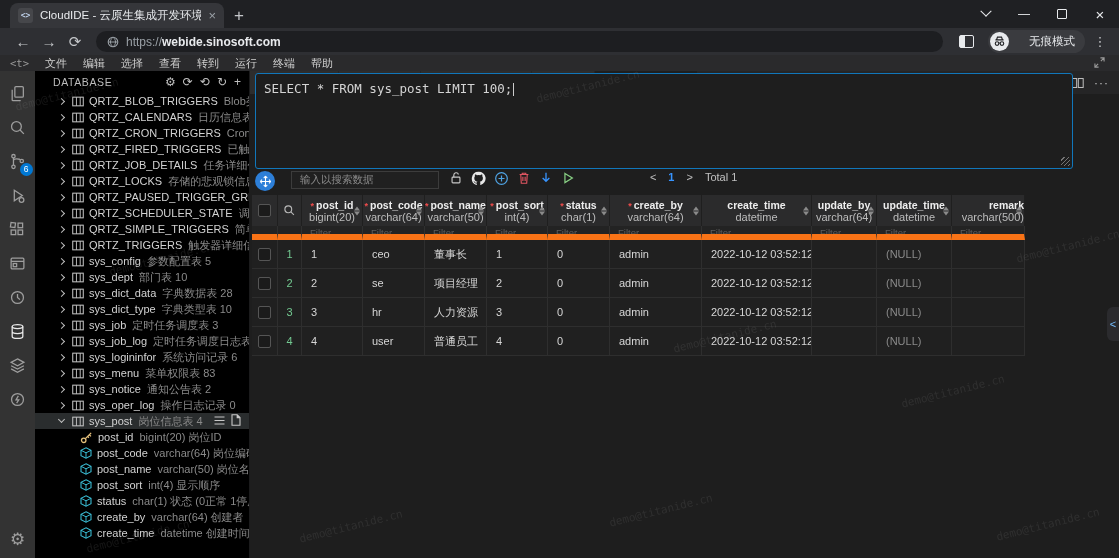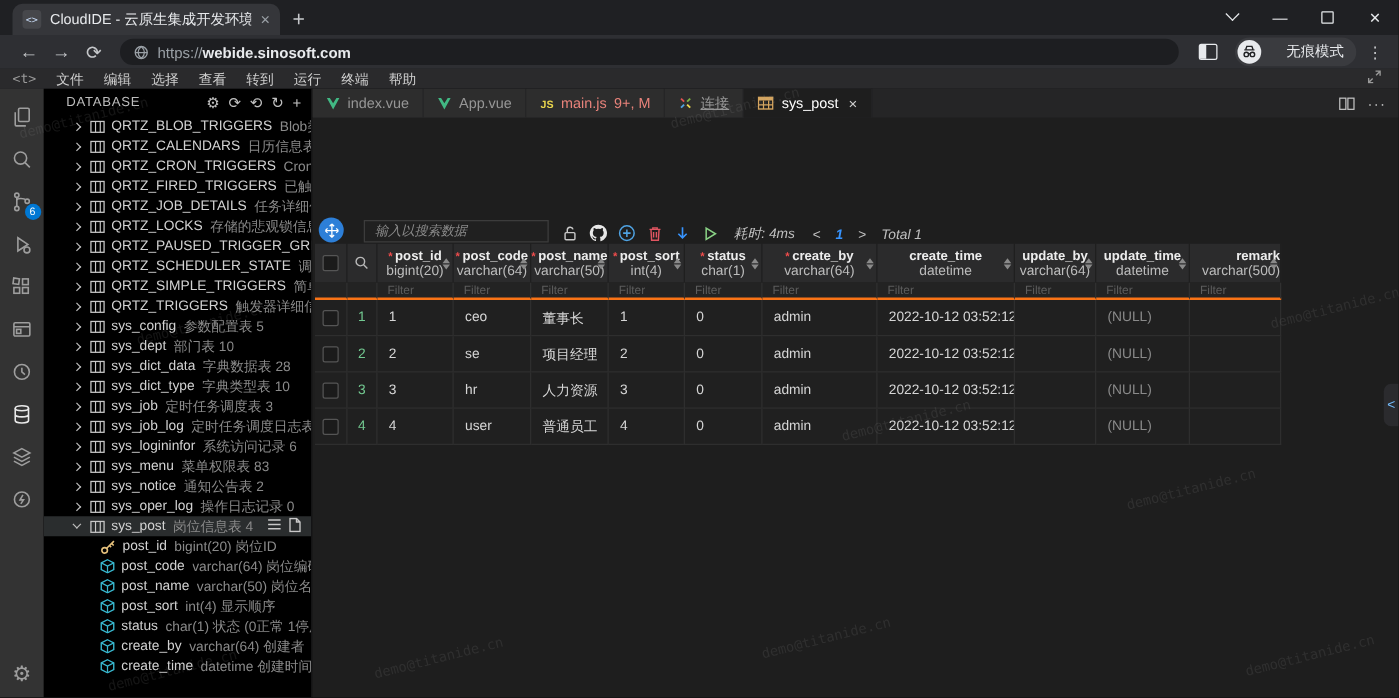--- a/index.html
+++ b/index.html
@@ -69,42 +69,42 @@
   .etab-label.mod { color:var(--modified-tab,#e9837b); }
   .etab-label.link { text-decoration:underline; }
   .js-badge { color:var(--js-yellow,#e8d44d); font-weight:bold; font-size:8.5px; }
   .etabs-right { margin-left:auto; display:flex; align-items:center; gap:10px; padding-right:10px; color:#c5c5c5; }
 
   .sqlbox { position:absolute; left:5px; top:2px; width:818px; height:96px; border:1px solid var(--focus-border,#1177bb); border-radius:3px; background:#1e1e1e; padding:5px 8px; }
   .sqltext { font-family:"DejaVu Sans Mono","Liberation Mono",monospace; font-size:12.5px; color:#d4d4d4; white-space:pre; }
   .caret { display:inline-block; width:1px; height:13px; background:#cccccc; vertical-align:text-bottom; margin-left:1px; }
   .resize-grip { position:absolute; right:2px; bottom:2px; width:9px; height:9px; background:repeating-linear-gradient(135deg, transparent 0 2px, #8a8a8a 2px 3px); opacity:.8; }
 
-  .querybar { position:absolute; left:0; top:100px; width:869px; height:23px; display:flex; align-items:flex-end;font-style:italic; }
+  .querybar { position:absolute; left:0; top:100px; width:869px; height:23px; display:flex; align-items:flex-start; }
   .move-btn { width:20px; height:20px; border-radius:50%; background:#2d7fd8; display:flex; align-items:center; justify-content:center; margin-left:5px; flex:0 0 auto; }
   .search-box { width:148px; height:18px; border:1px solid #3c3c3c; background:#202020; margin-left:16px; display:flex; align-items:center; padding:0 8px; }
   .search-box span { color:#8a8a8a; font-size:10.5px; white-space:nowrap; }
   .qic { margin-left:8px; display:flex; align-items:center; }
   .qic:first-of-type { margin-left:10px; }
   .elapsed { color:#c0c0c0; font-size:11px; margin-left:12px; white-space:nowrap;margin-top:25px; }
   .pager { display:flex; align-items:center; gap:12px; margin-left:14px; font-size:11px; color:#c0c0c0; }
   .pager .pg-num { color:var(--accent-blue,#3794ff); font-weight:bold; }
 
   .results { position:absolute; left:2px; top:124px; width:773px; }
   .rhead { display:flex; background:#2b2b2c; height:31px; }
   .rhead .hc { position:relative; border-right:1px solid #1f1f1f; display:flex; flex-direction:column; align-items:center; justify-content:center; overflow:hidden; }
   .hc .cname { font-size:10.5px; color:#ededed; font-weight:bold; white-space:nowrap; }
   .hc .ctype { font-size:11px; color:#bdbdbd; white-space:nowrap; }
   .req { color:var(--required-red,#f14c4c); margin-right:2px; font-size:9px; }
   .sort { position:absolute; right:2px; top:50%; transform:translateY(-50%); display:flex; flex-direction:column; gap:1px; }
   .sort i { display:block; width:0; height:0; border-left:3.5px solid transparent; border-right:3.5px solid transparent; }
   .sort .up { border-bottom:4px solid #8a8a8a; }
   .sort .dn { border-top:4px solid #8a8a8a; }
   .rfilter { display:flex; height:14px; background:#232323; }
-  .rfilter .fc { border-right:1px solid #303030; border-bottom:2px solid #f97316; font-size:9.5px; color:#5d5d5d; padding-left:8px; line-height:13px; overflow:hidden; }
+  .rfilter .fc { border-right:1px solid #303030; border-bottom:6px solid #f97316; font-size:9.5px; color:#5d5d5d; padding-left:8px; line-height:13px; overflow:hidden; }
   .rrow { display:flex; height:29px; background:#202020; }
   .rrow .dc { border-right:1px solid #2e2e2e; border-bottom:1px solid #2e2e2e; font-size:11px; color:#d6d6d6; display:flex; align-items:center; padding-left:9px; overflow:hidden; white-space:nowrap; }
   .rrow .dc.center { justify-content:center; padding-left:0; }
   .rownum { color:var(--row-number-green,#73c991); font-size:11px; }
   .dc.null { color:#8a8a8a; }
   .checkbox { width:13px; height:13px; border:1px solid #555; border-radius:2px; background:#1b1b1b; }
 
   .collapse-handle { position:absolute; right:0; top:236px; width:12px; height:34px; background:#2b2b2e; border-radius:6px 0 0 6px; color:#75beff; font-size:11px; display:flex; align-items:center; justify-content:center; }
 
   .wm { position:absolute; font-family:"DejaVu Sans Mono",monospace; font-size:11px; color:rgba(165,165,165,.13); transform:rotate(-14deg); white-space:nowrap; pointer-events:none; z-index:60; }
@@ -613,20 +613,24 @@
         </div>
         <div class="etabs-right">
           <svg width="13" height="12" viewBox="0 0 16 14">
               <rect x="1" y="1.5" width="6" height="11" stroke="#c5c5c5" fill="none" stroke-width="1.2"></rect>
               <rect x="9" y="1.5" width="6" height="11" stroke="#c5c5c5" fill="none" stroke-width="1.2"></rect>
             </svg>
           <span style="font-size:12px; letter-spacing:1px;">···</span>
         </div>
       </div>
 
+      <div class="sqlbox">
+        <span class="sqltext">SELECT * FROM sys_post LIMIT 100;</span><span class="caret"></span>
+        <span class="resize-grip"></span>
+      </div>
 
       <div class="querybar">
         <div class="move-btn">
           <svg width="13" height="13" viewBox="0 0 16 16">
               <path d="M8 1.5v13 M1.5 8h13 M8 1.5 5.8 3.7 M8 1.5l2.2 2.2 M8 14.5l-2.2-2.2 M8 14.5l2.2-2.2 M1.5 8l2.2-2.2 M1.5 8l2.2 2.2 M14.5 8l-2.2-2.2 M14.5 8l-2.2 2.2" stroke="#fff" fill="none" stroke-width="1.3"></path>
             </svg>
         </div>
         <div class="search-box">
           <span>输入以搜索数据</span>
         </div>

